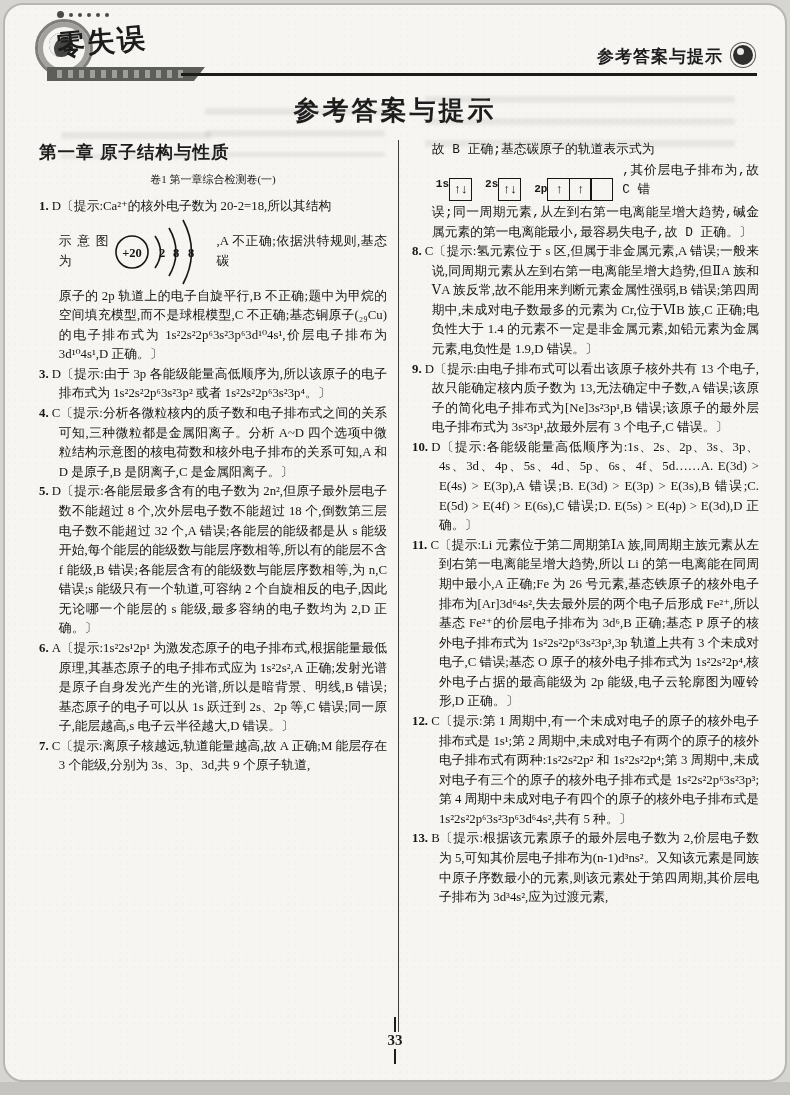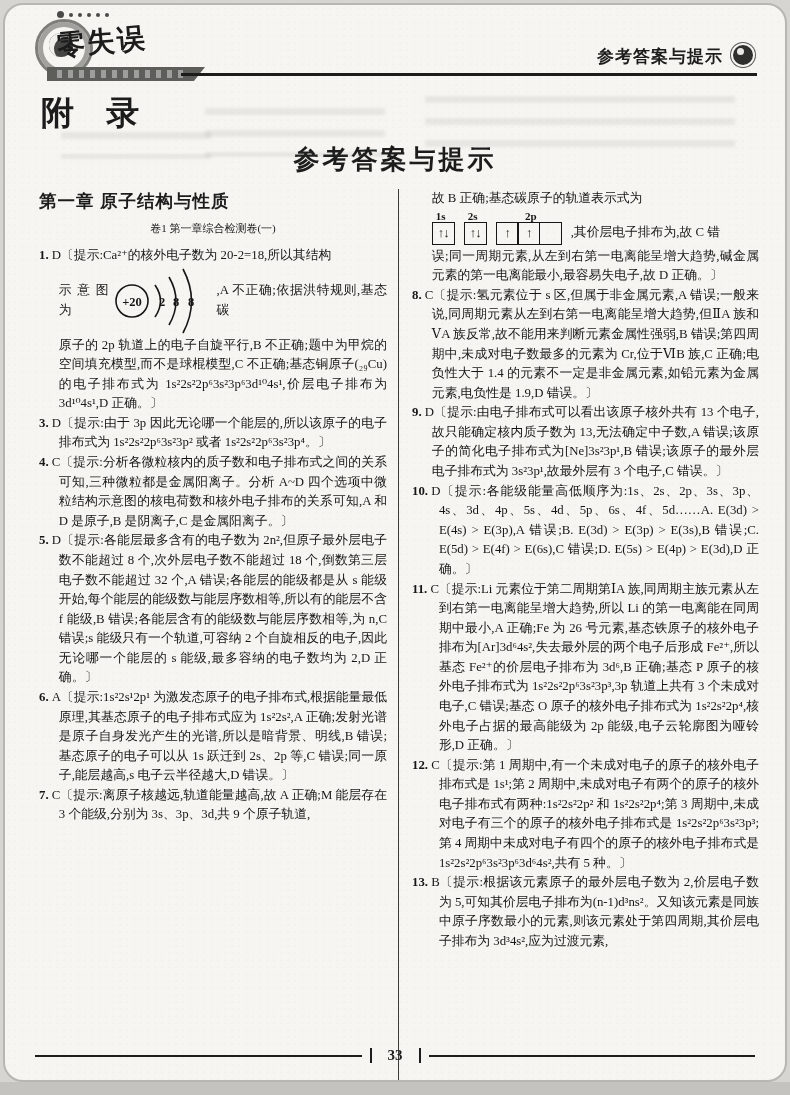--- a/index.html
+++ b/index.html
@@ -59,43 +59,43 @@
   .col-left{width:364px;padding-right:11px;}
   .col-right{width:366px;padding-left:13px;border-left:1.5px solid #3c3c3a;}
   .chapter{font-size:17.5px;font-weight:bold;margin:0 0 8px 0;letter-spacing:1px;}
   .section{text-align:center;font-size:11px;font-weight:normal;margin:0 0 10px 0;}
 
   .item{font-size:12.8px;line-height:1.53;text-align:justify;color:#161616;
     text-indent:-1.55em;padding-left:1.55em;margin:0;}
   .item.wide{text-indent:-2.1em;padding-left:2.1em;}
   .item .num{font-weight:bold;margin-right:.25em;}
   .item > div{text-indent:0;}
-  .cont{font-size:12.8px;line-height:1.53;text-align:justify;color:#161616;padding-left:1.55em;}
+  .cont{font-size:12.8px;line-height:1.53;text-align:justify;color:#161616;padding-left:1.55em;font-family:Liberation Mono, monospace;}
 
   
   .atom-row{display:flex;align-items:center;text-indent:0;margin:2px 0;}
   .atom-row svg{flex:none;margin:0 2px;}
   .atom-row svg path,.atom-row svg circle{fill:none;stroke:#161616;stroke-width:1.6;}
   .atom-row svg text{fill:#161616;font-size:12.5px;font-weight:bold;
     font-family:"Liberation Serif","DejaVu Serif",serif;}
 
   
   .orb-wrap{display:flex;align-items:flex-end;text-indent:0;margin:1px 0 2px 0;}
-  .orb-group{display:inline-flex;flex-direction:column;align-items:flex-start;margin-right:9px;}
+  .orb-group{display:inline-flex;flex-direction:row;align-items:flex-start;margin-right:9px;}
   .orb-label{font-size:11px;font-weight:bold;line-height:1.1;margin-left:4px;}
   .orb-cells{display:inline-flex;}
   .orb-cell{width:23px;height:23px;border:1.6px solid #161616;display:inline-flex;
     align-items:center;justify-content:center;font-size:13px;font-weight:bold;
     letter-spacing:-1px;box-sizing:border-box;}
   .orb-cell + .orb-cell{margin-left:-1.6px;}
   .orb-group.p .orb-label{align-self:center;}
   .orb-after{font-size:12.8px;line-height:1.5;padding-bottom:2px;}
 
   
-  .footer{position:absolute;left:30px;right:30px;bottom:16px;display:flex;align-items:center;}
+  .footer{position:absolute;left:30px;right:30px;bottom:16px;display:flex;align-items:center;flex-direction:column;}
   .footer .rule{flex:1;height:2px;background:#1d1d1c;}
   .footer .tick{width:2px;height:15px;background:#1d1d1c;margin:0 8px;}
   .page-num{font-size:15px;font-weight:bold;padding:0 8px;}
 </style>
 </head>
 <body>
 
 <div class="page">
 
   <div class="ghost g1"></div>
@@ -114,21 +114,20 @@
         </div>
       <div class="logo-ring"></div>
       <div class="logo-text">零失误</div>
       <div class="logo-banner"></div>
     </div>
     <div class="header-rule"></div>
     <div class="header-right">参考答案与提示</div>
     <div class="header-badge"></div>
   </div>
 
-  <div class="appendix">附 录</div>
   <div class="main-title">参考答案与提示</div>
 
   <div class="columns">
 
     <div class="col col-left">
       <div class="chapter">第一章 原子结构与性质</div>
       <div class="section">卷1 第一章综合检测卷(一)</div>
 
       <div class="item">
         <span class="num">1.</span><span>D〔提示:Ca²⁺的核外电子数为 20-2=18,所以其结构</span>
@@ -142,21 +141,21 @@
             <path d="M72 1 Q89 33 72 65"></path>
             <text x="51" y="37.5" text-anchor="middle">2</text>
             <text x="65" y="37.5" text-anchor="middle">8</text>
             <text x="80" y="37.5" text-anchor="middle">8</text>
           </svg>
           <span>,A 不正确;依据洪特规则,基态碳</span>
         </div>
         <div>原子的 2p 轨道上的电子自旋平行,B 不正确;题中为甲烷的空间填充模型,而不是球棍模型,C 不正确;基态铜原子(₂₉Cu)的电子排布式为 1s²2s²2p⁶3s²3p⁶3d¹⁰4s¹,价层电子排布为 3d¹⁰4s¹,D 正确。〕</div>
       </div>
 
-      <div class="item"><span class="num">3.</span><span>D〔提示:由于 3p 因此无论哪一个能层的,所以该原子的电子排布式为 1s²2s²2p⁶3s²3p² 或者 1s²2s²2p⁶3s²3p⁴。〕</span></div>
+      <div class="item"><span class="num">3.</span><span>D〔提示:由于 3p 各能级能量高低顺序为,所以该原子的电子排布式为 1s²2s²2p⁶3s²3p² 或者 1s²2s²2p⁶3s²3p⁴。〕</span></div>
       <div class="item"><span class="num">4.</span><span>C〔提示:分析各微粒核内的质子数和电子排布式之间的关系可知,三种微粒都是金属阳离子。分析 A~D 四个选项中微粒结构示意图的核电荷数和核外电子排布的关系可知,A 和 D 是原子,B 是阴离子,C 是金属阳离子。〕</span></div>
       <div class="item"><span class="num">5.</span><span>D〔提示:各能层最多含有的电子数为 2n²,但原子最外层电子数不能超过 8 个,次外层电子数不能超过 18 个,倒数第三层电子数不能超过 32 个,A 错误;各能层的能级都是从 s 能级开始,每个能层的能级数与能层序数相等,所以有的能层不含 f 能级,B 错误;各能层含有的能级数与能层序数相等,为 n,C 错误;s 能级只有一个轨道,可容纳 2 个自旋相反的电子,因此无论哪一个能层的 s 能级,最多容纳的电子数均为 2,D 正确。〕</span></div>
       <div class="item"><span class="num">6.</span><span>A〔提示:1s²2s¹2p¹ 为激发态原子的电子排布式,根据能量最低原理,其基态原子的电子排布式应为 1s²2s²,A 正确;发射光谱是原子自身发光产生的光谱,所以是暗背景、明线,B 错误;基态原子的电子可以从 1s 跃迁到 2s、2p 等,C 错误;同一原子,能层越高,s 电子云半径越大,D 错误。〕</span></div>
       <div class="item"><span class="num">7.</span><span>C〔提示:离原子核越远,轨道能量越高,故 A 正确;M 能层存在 3 个能级,分别为 3s、3p、3d,共 9 个原子轨道,</span></div>
     </div>
 
     <div class="col col-right">
 
       <div class="cont">
         <div>故 B 正确;基态碳原子的轨道表示式为</div>

